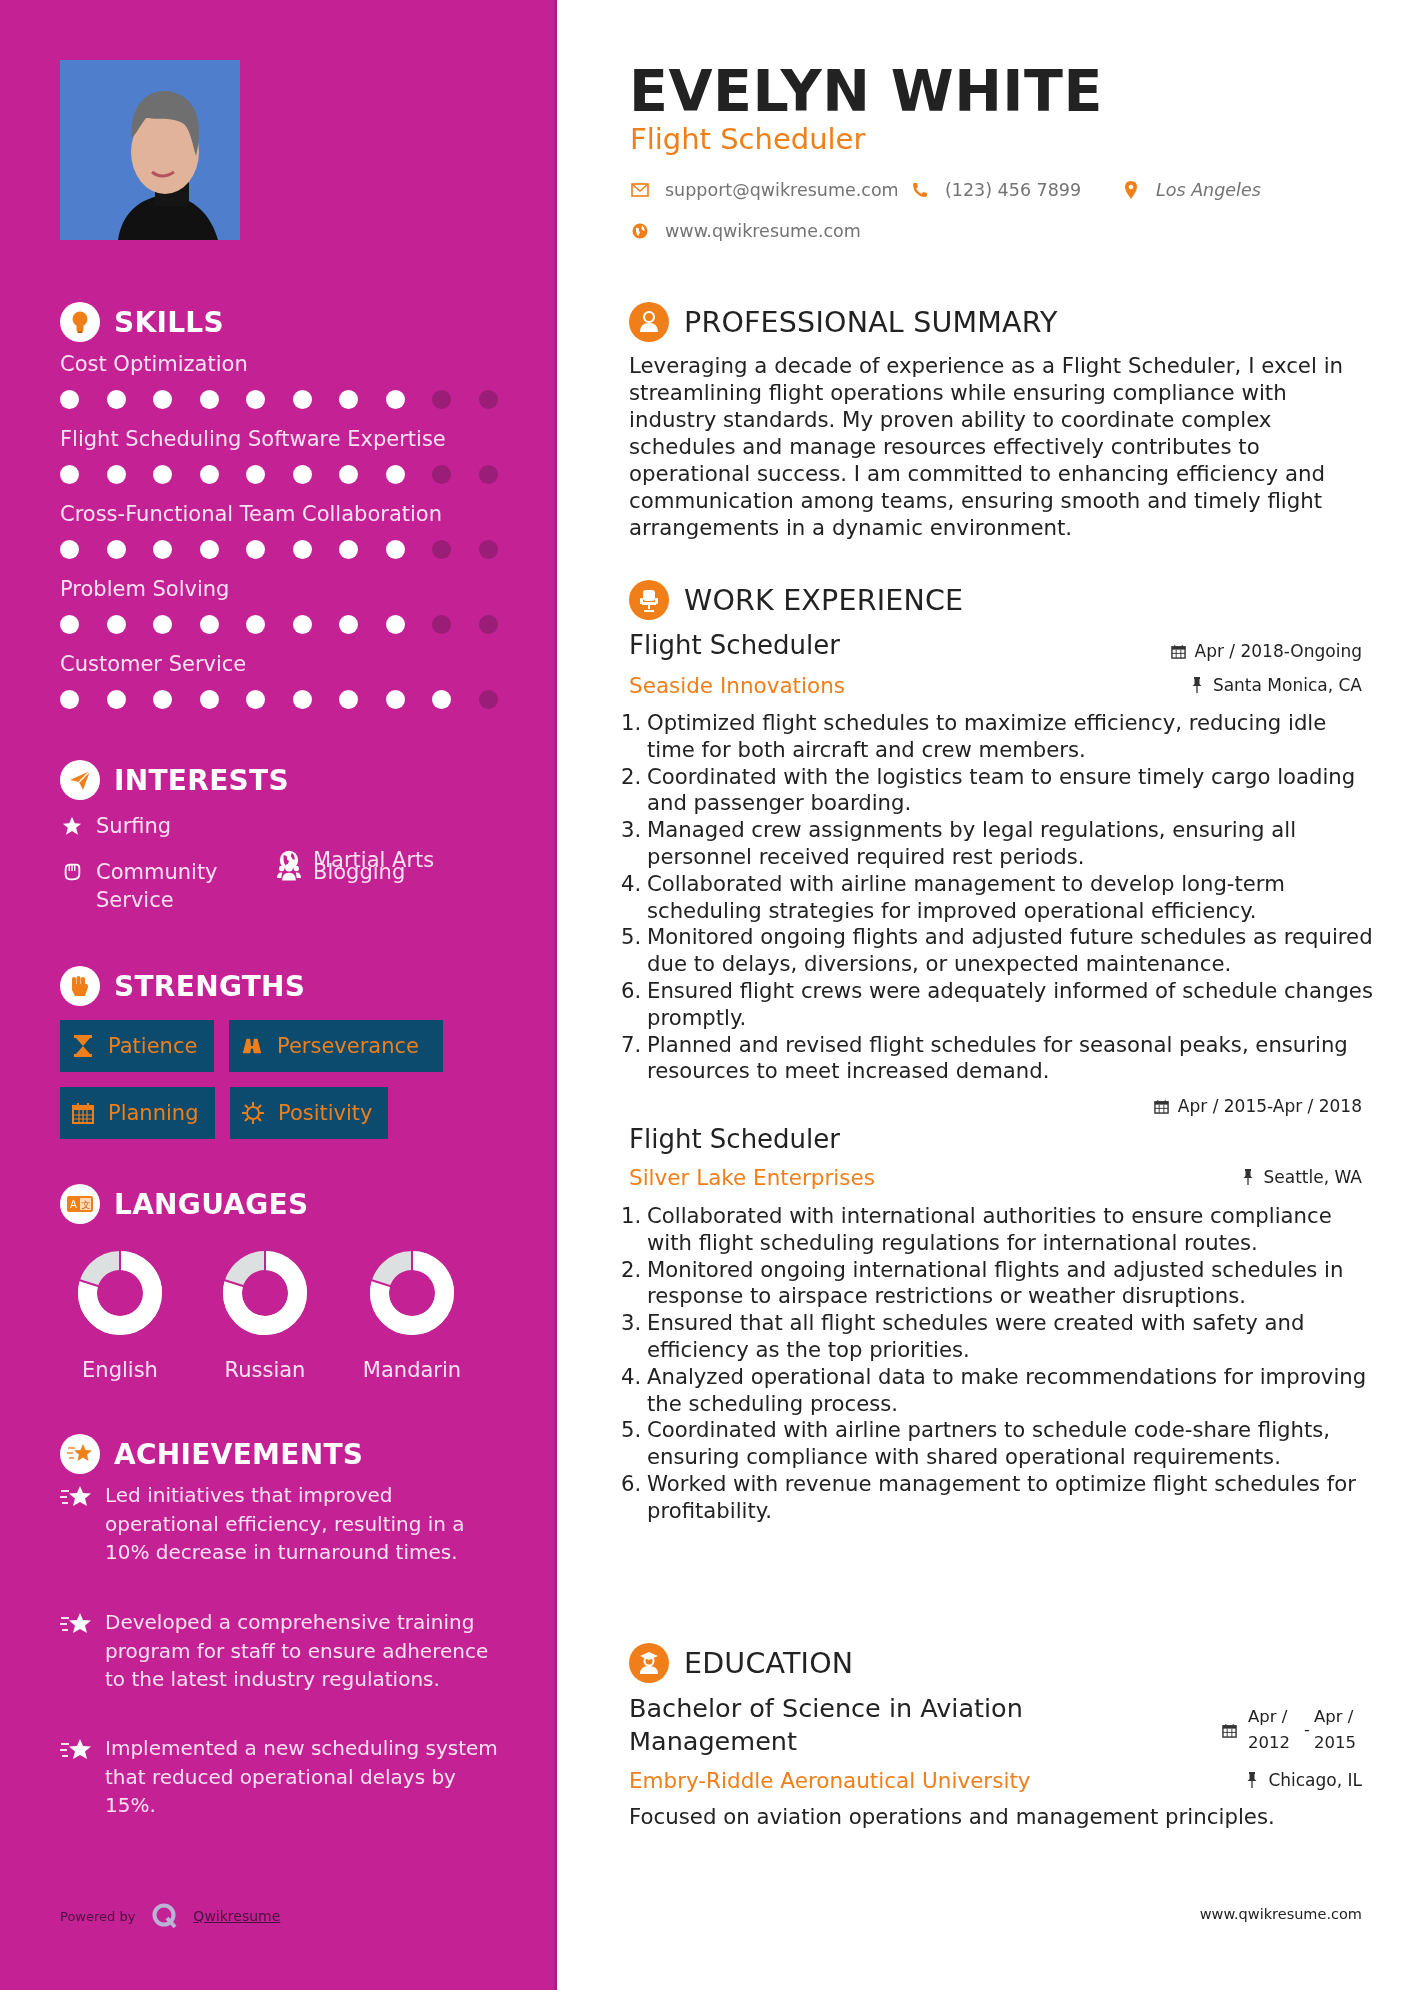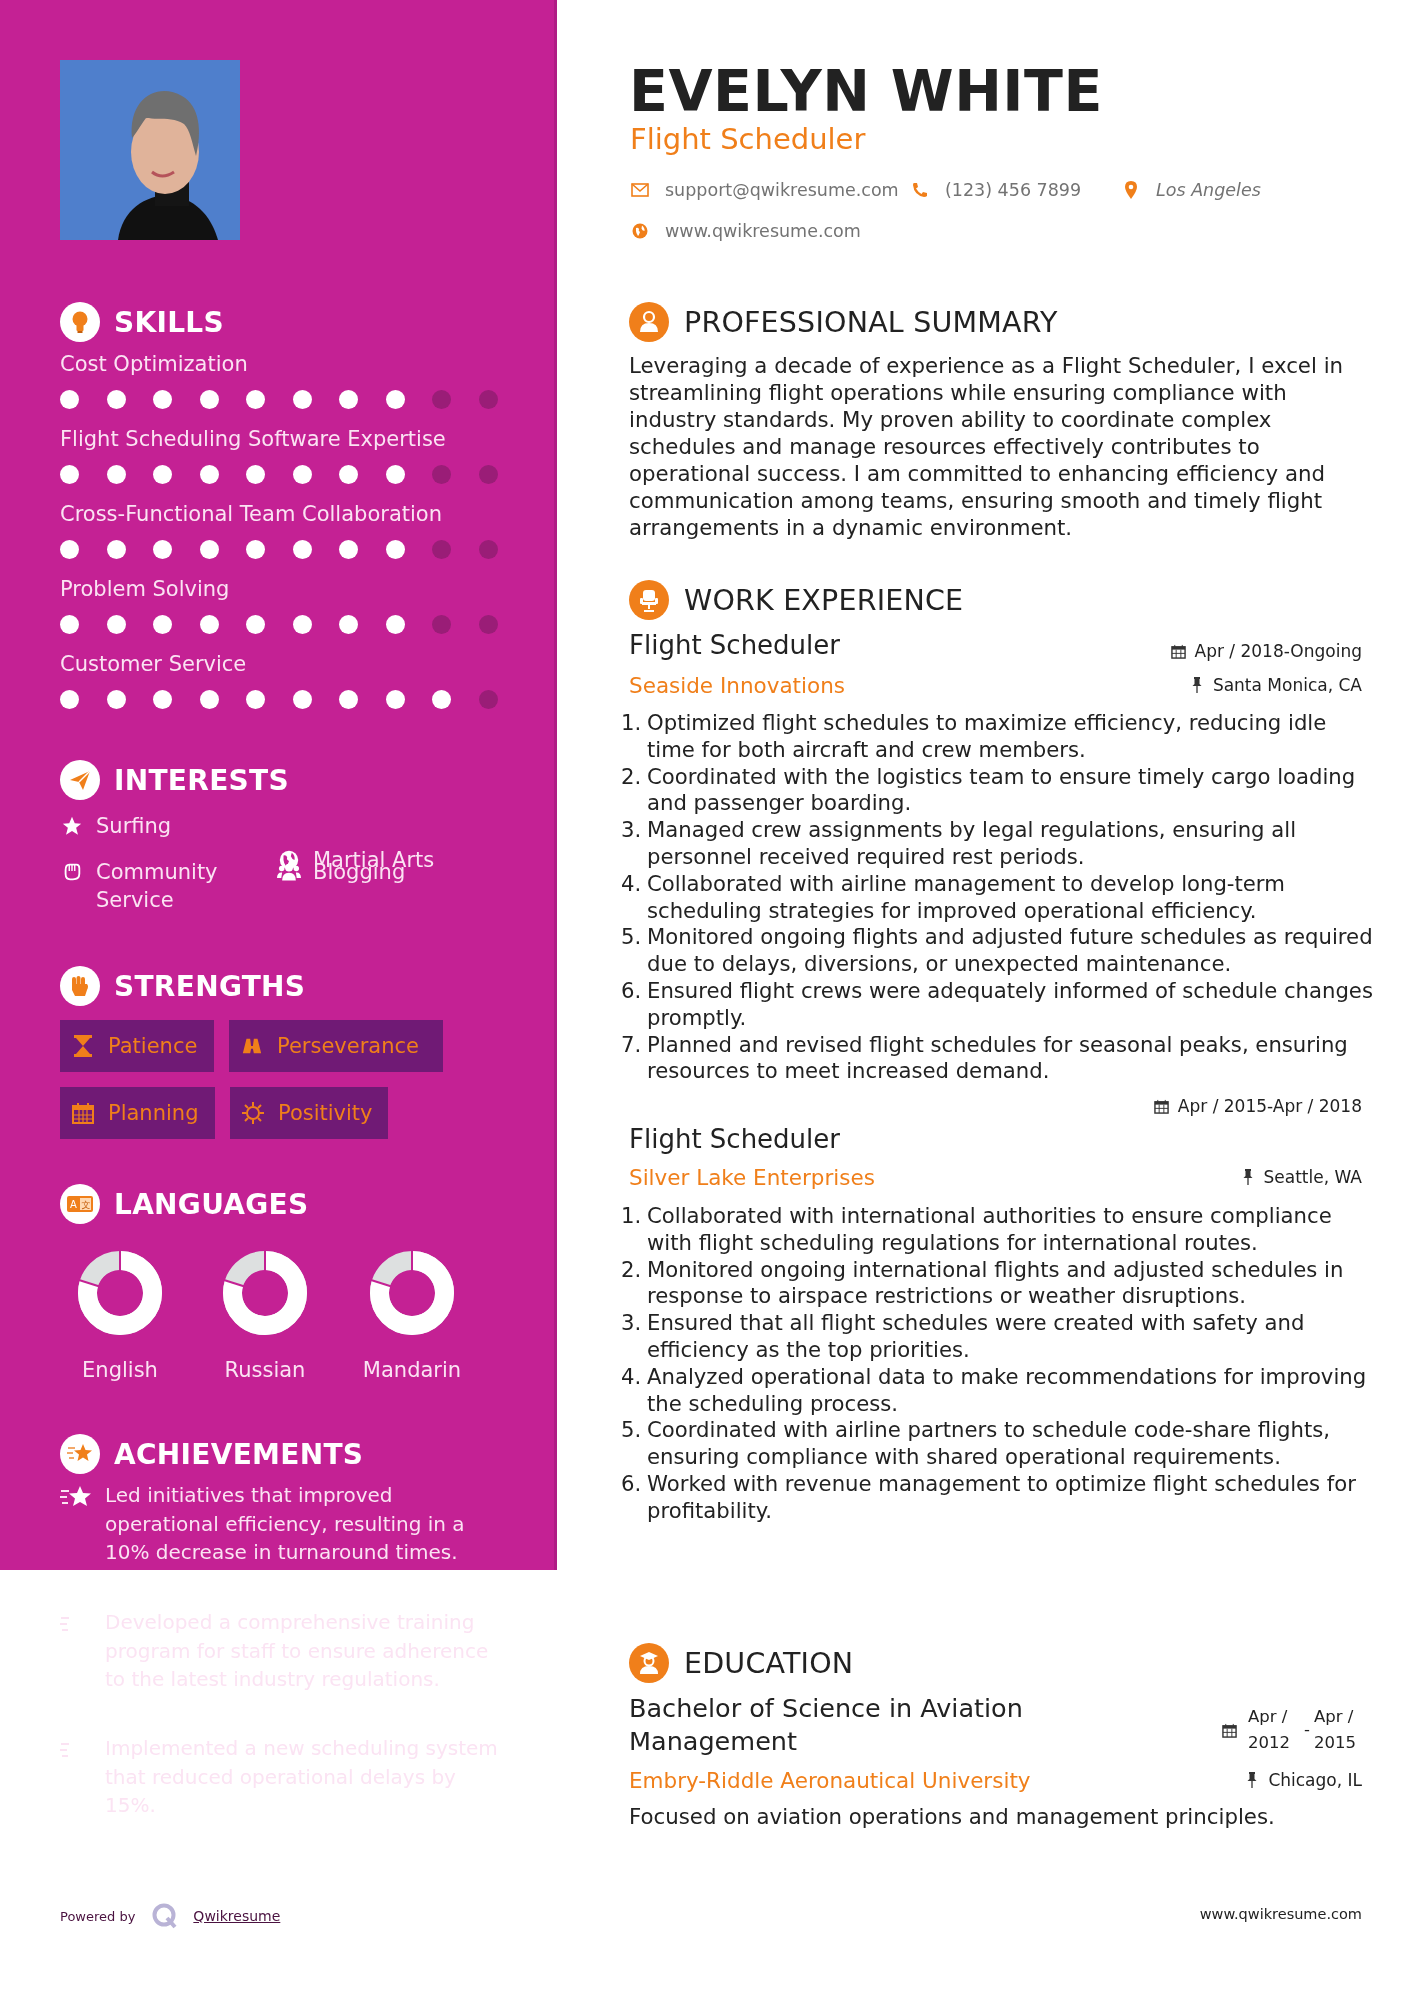--- a/index.html
+++ b/index.html
@@ -1,39 +1,39 @@
 <!DOCTYPE html>
 <html><head>
 <meta charset="utf-8">
 <style>
   * { box-sizing: border-box; margin: 0; padding: 0; }
   html, body { width: 1407px; height: 1990px; background: #ffffff; overflow: hidden; }
   body { font-family: "DejaVu Sans", sans-serif; position: relative; color: #222; }
 
-  .sidebar { position: absolute; left: 0; top: 0; width: 557px; height: 1570px; background: #c42194; border-right: 3px solid #b01c85; }
+  .sidebar { position: absolute; left: 0; top: 0; width: 557px; height: 1990px; background: #c42194; border-right: 3px solid #b01c85; }
   .main { position: absolute; left: 557px; top: 0; width: 850px; height: 1990px; background: #fff; margin-left: 12px; }
 
   .abs { position: absolute; }
 
   .photo { left: 60px; top: 60px; width: 180px; height: 180px; background: #4f7fcc; overflow: hidden; }
 
   .sb-head { position: absolute; left: 60px; height: 40px; display: flex; align-items: center; }
   .sb-head .circ { width: 40px; height: 40px; border-radius: 50%; background: #fff; display: flex; align-items: center; justify-content: center; margin-right: 14px; }
   .sb-head .title { color: #fff; font-family: "DejaVu Sans", sans-serif; font-weight: bold; font-size: 28px; letter-spacing: 0.3px; }
 
   .skill-label { position: absolute; left: 60px; color: #fbe3f3; font-size: 21px; font-family: "DejaVu Sans", sans-serif; white-space: nowrap; }
   .dots { position: absolute; left: 60px; display: flex; }
   .dot { width: 19px; height: 19px; border-radius: 50%; margin-right: 27.5px; }
   .dot.on { background: #fff; }
   .dot.off { background: #9a1d77; }
 
   .interest { position: absolute; color: #fbe3f3; font-size: 21px; display: flex; align-items: flex-start; line-height: 28px; }
   .interest .ic { width: 24px; height: 24px; margin-right: 12px; margin-top: 2px; display: flex; align-items: center; justify-content: center; }
 
-  .chip { position: absolute; background: #701a75; height: 52px; display: flex; align-items: center; padding-left: 12px; color: #f07f1a; font-size: 21px; }
+  .chip { position: absolute; background: #0c4a6e; height: 52px; display: flex; align-items: center; padding-left: 12px; color: #f07f1a; font-size: 21px; }
   .chip .ic { width: 22px; height: 22px; margin-right: 14px; display: flex; align-items: center; justify-content: center; }
 
   .lang { position: absolute; width: 110px; text-align: center; }
   .lang-label { color: #fbe3f3; font-size: 21px; margin-top: 18px; display: block; }
 
   .ach { position: absolute; left: 60px; width: 440px; display: flex; }
   .ach .ic { width: 34px; height: 28px; flex: none; margin-right: 11px; margin-top: 2px; }
   .ach .txt { color: #fbe3f3; font-size: 20px; line-height: 28.5px; }
 
   .powered { position: absolute; left: 60px; top: 1902px; display: flex; align-items: center; font-size: 13px; color: #4a1240; }

